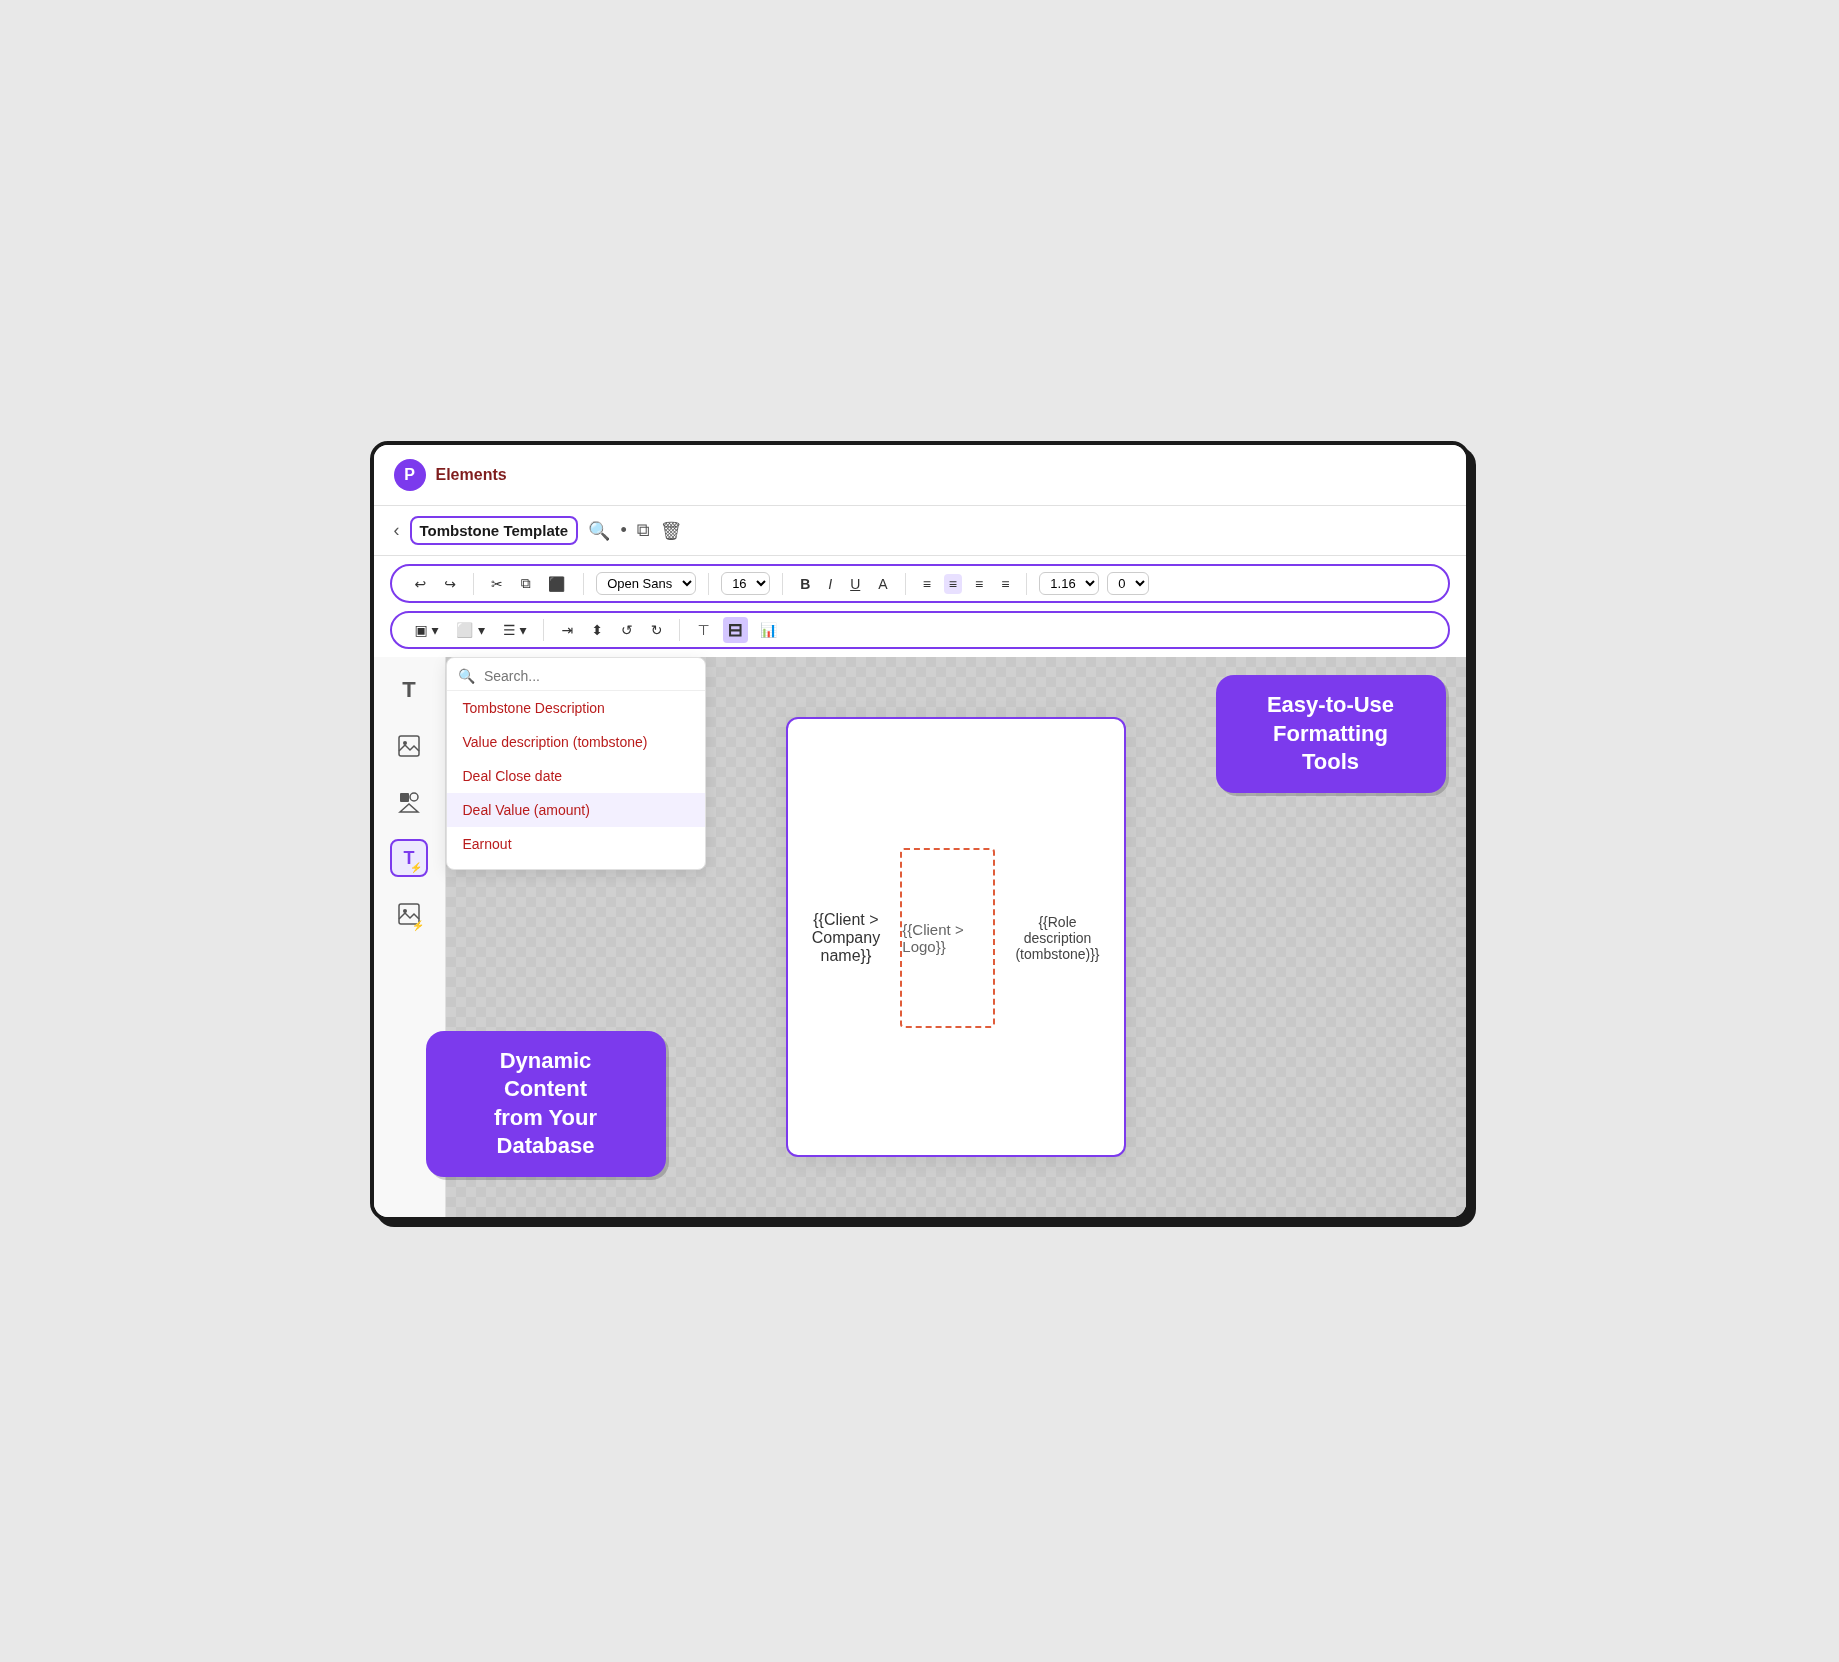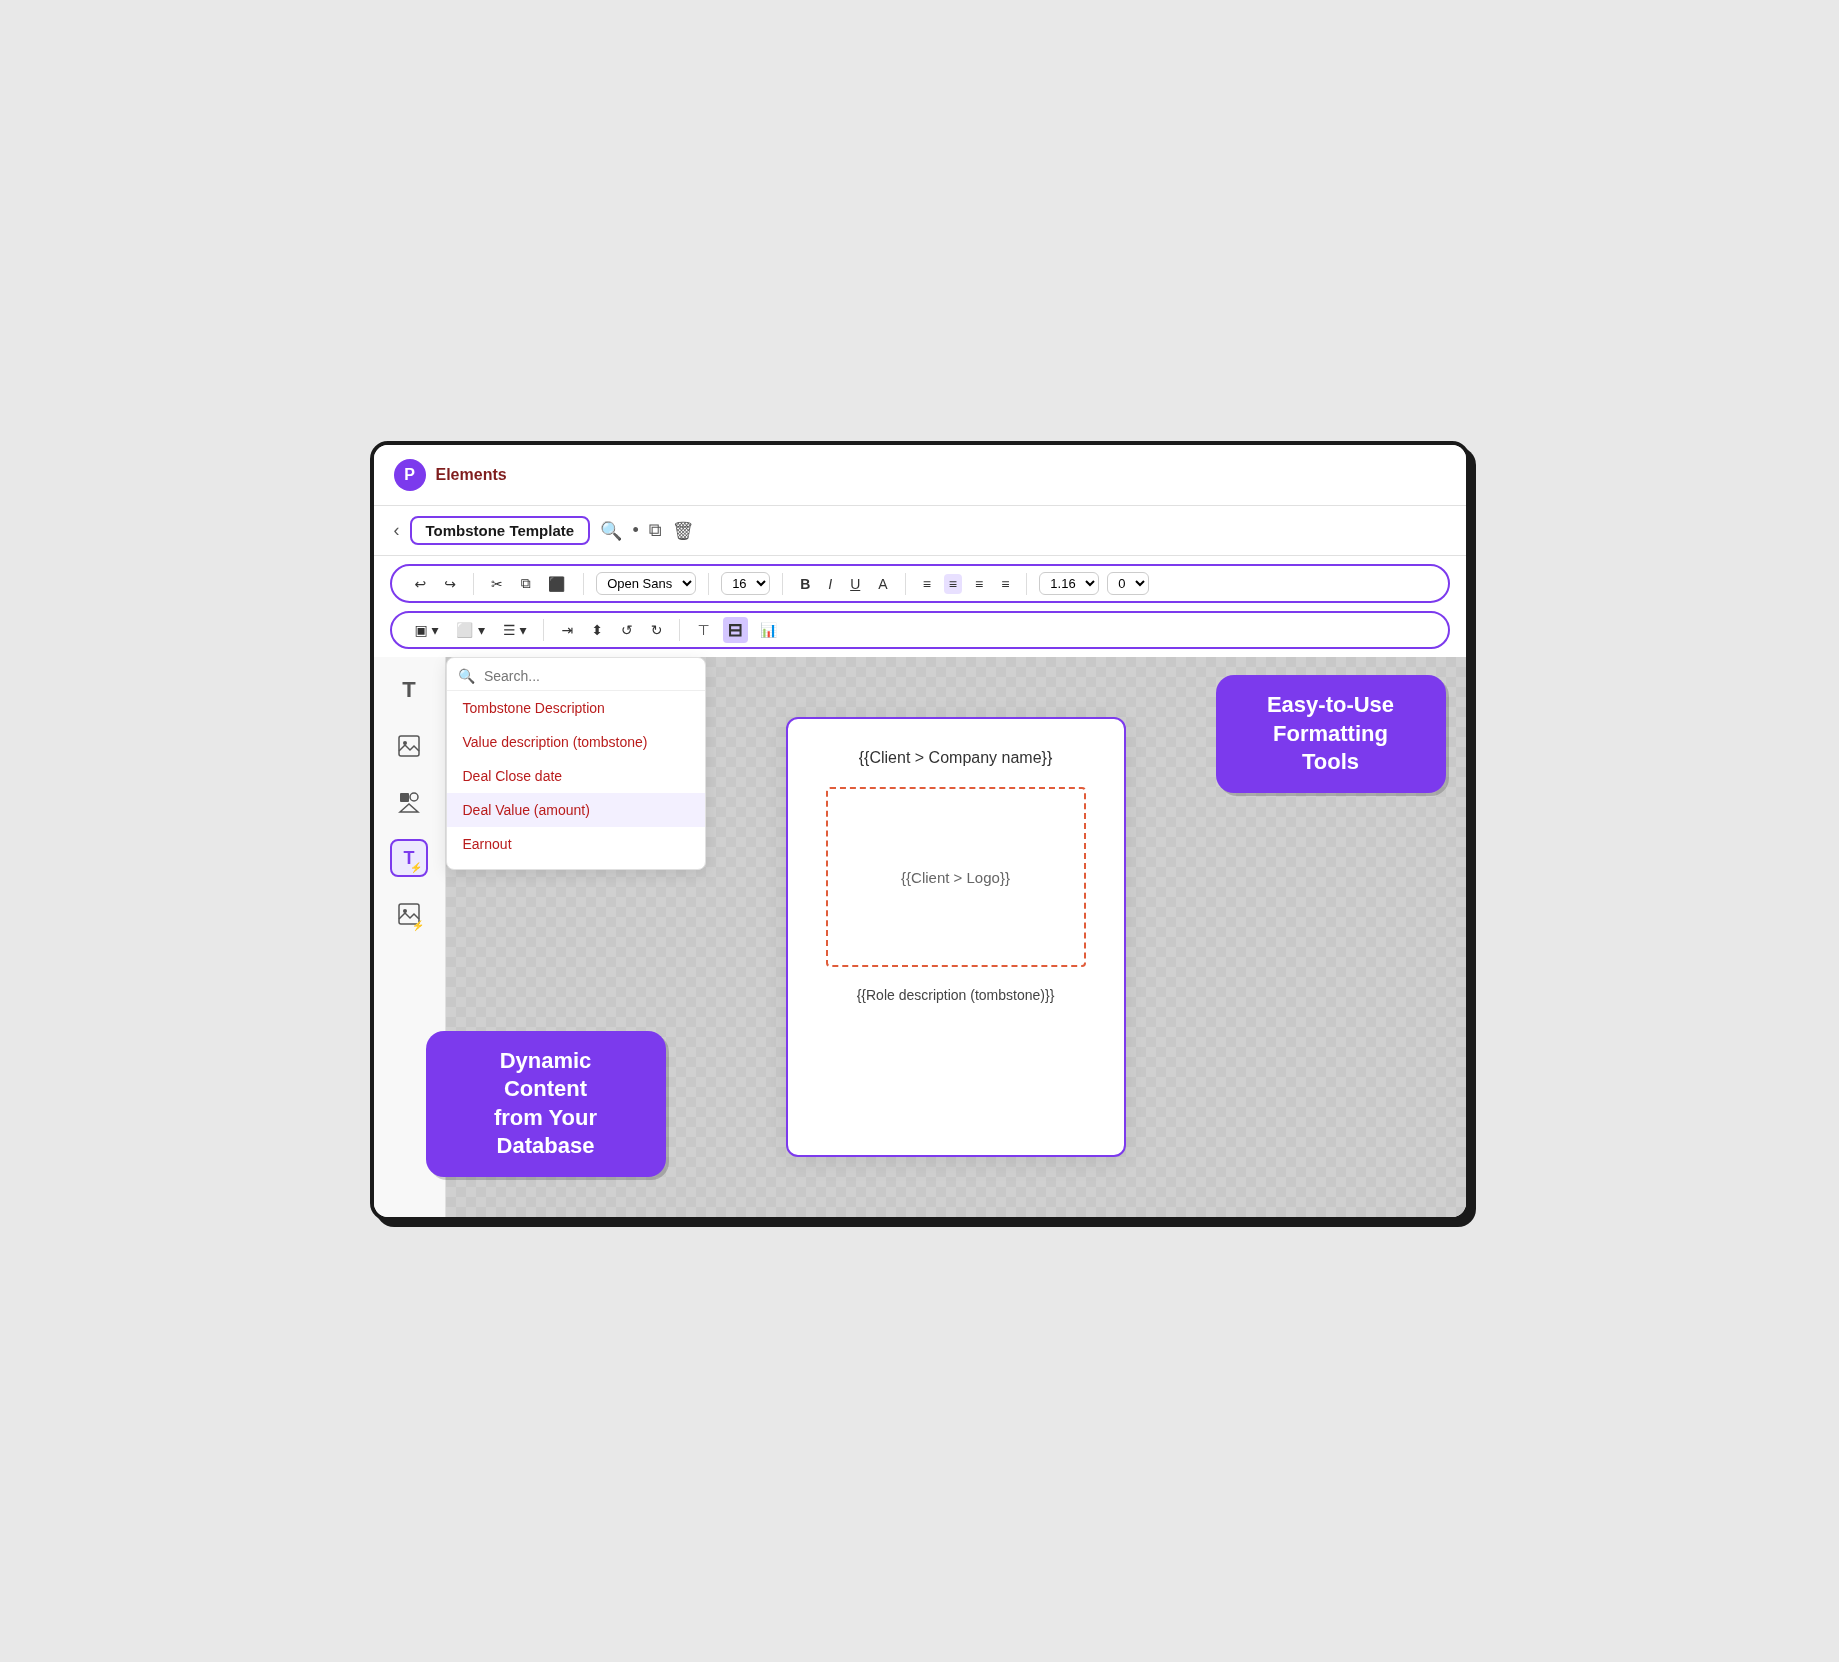--- a/index.html
+++ b/index.html
@@ -62,21 +62,21 @@
       font-size: 18px;
       color: #555;
       cursor: pointer;
       background: none;
       border: none;
     }
     .file-name-badge {
       background: #fff;
       border: 2px solid #7c3aed;
       border-radius: 8px;
-      padding: 4px 14px;
+      padding: 4px 8px;
       font-size: 15px;
       font-weight: 700;
       color: #1a1a1a;
     }
     .file-bar-icons {
       display: flex;
       gap: 10px;
       color: #555;
     }
     .file-bar-icon {
@@ -233,21 +233,21 @@
     }
 
     
     .template-card {
       width: 340px;
       min-height: 440px;
       background: #fff;
       border-radius: 12px;
       border: 2.5px solid #7c3aed;
       display: flex;
-      flex-direction: column;
+      flex-direction: row;
       align-items: center;
       padding: 30px 24px 28px 24px;
       gap: 20px;
       box-shadow: 0 4px 24px rgba(0,0,0,0.08);
     }
     .template-client-name {
       font-size: 16px;
       font-weight: 500;
       color: #333;
       text-align: center;

